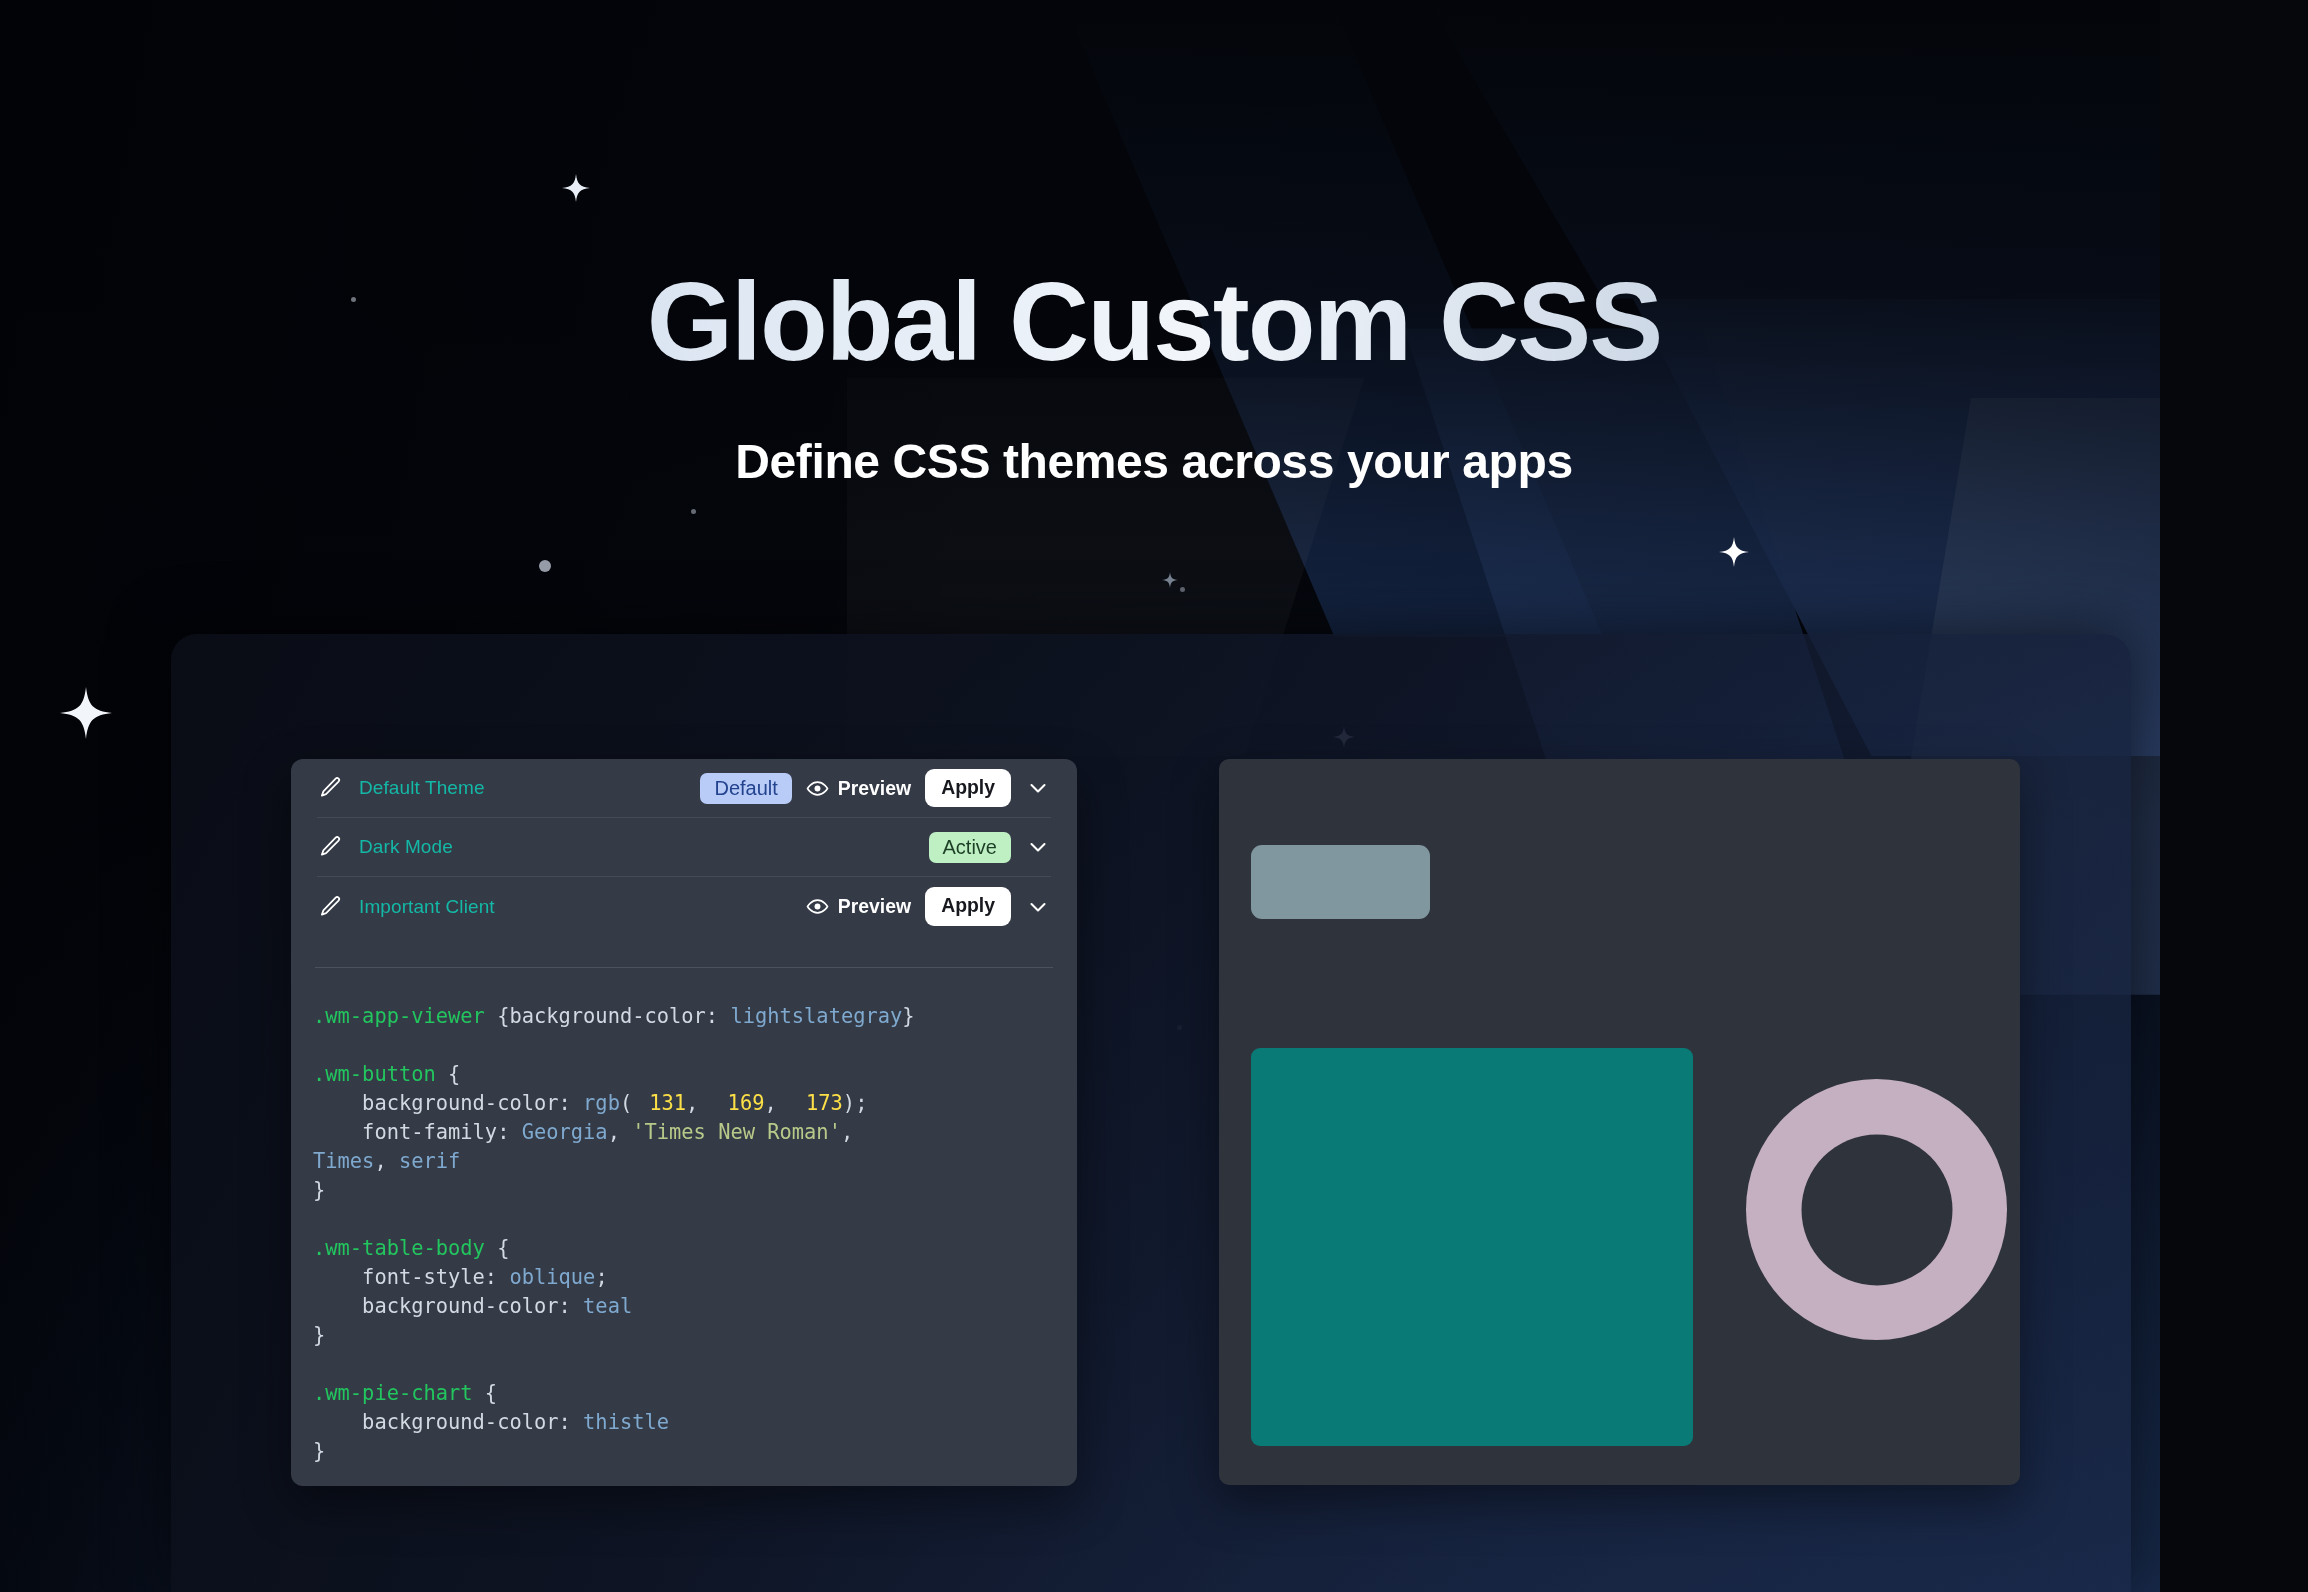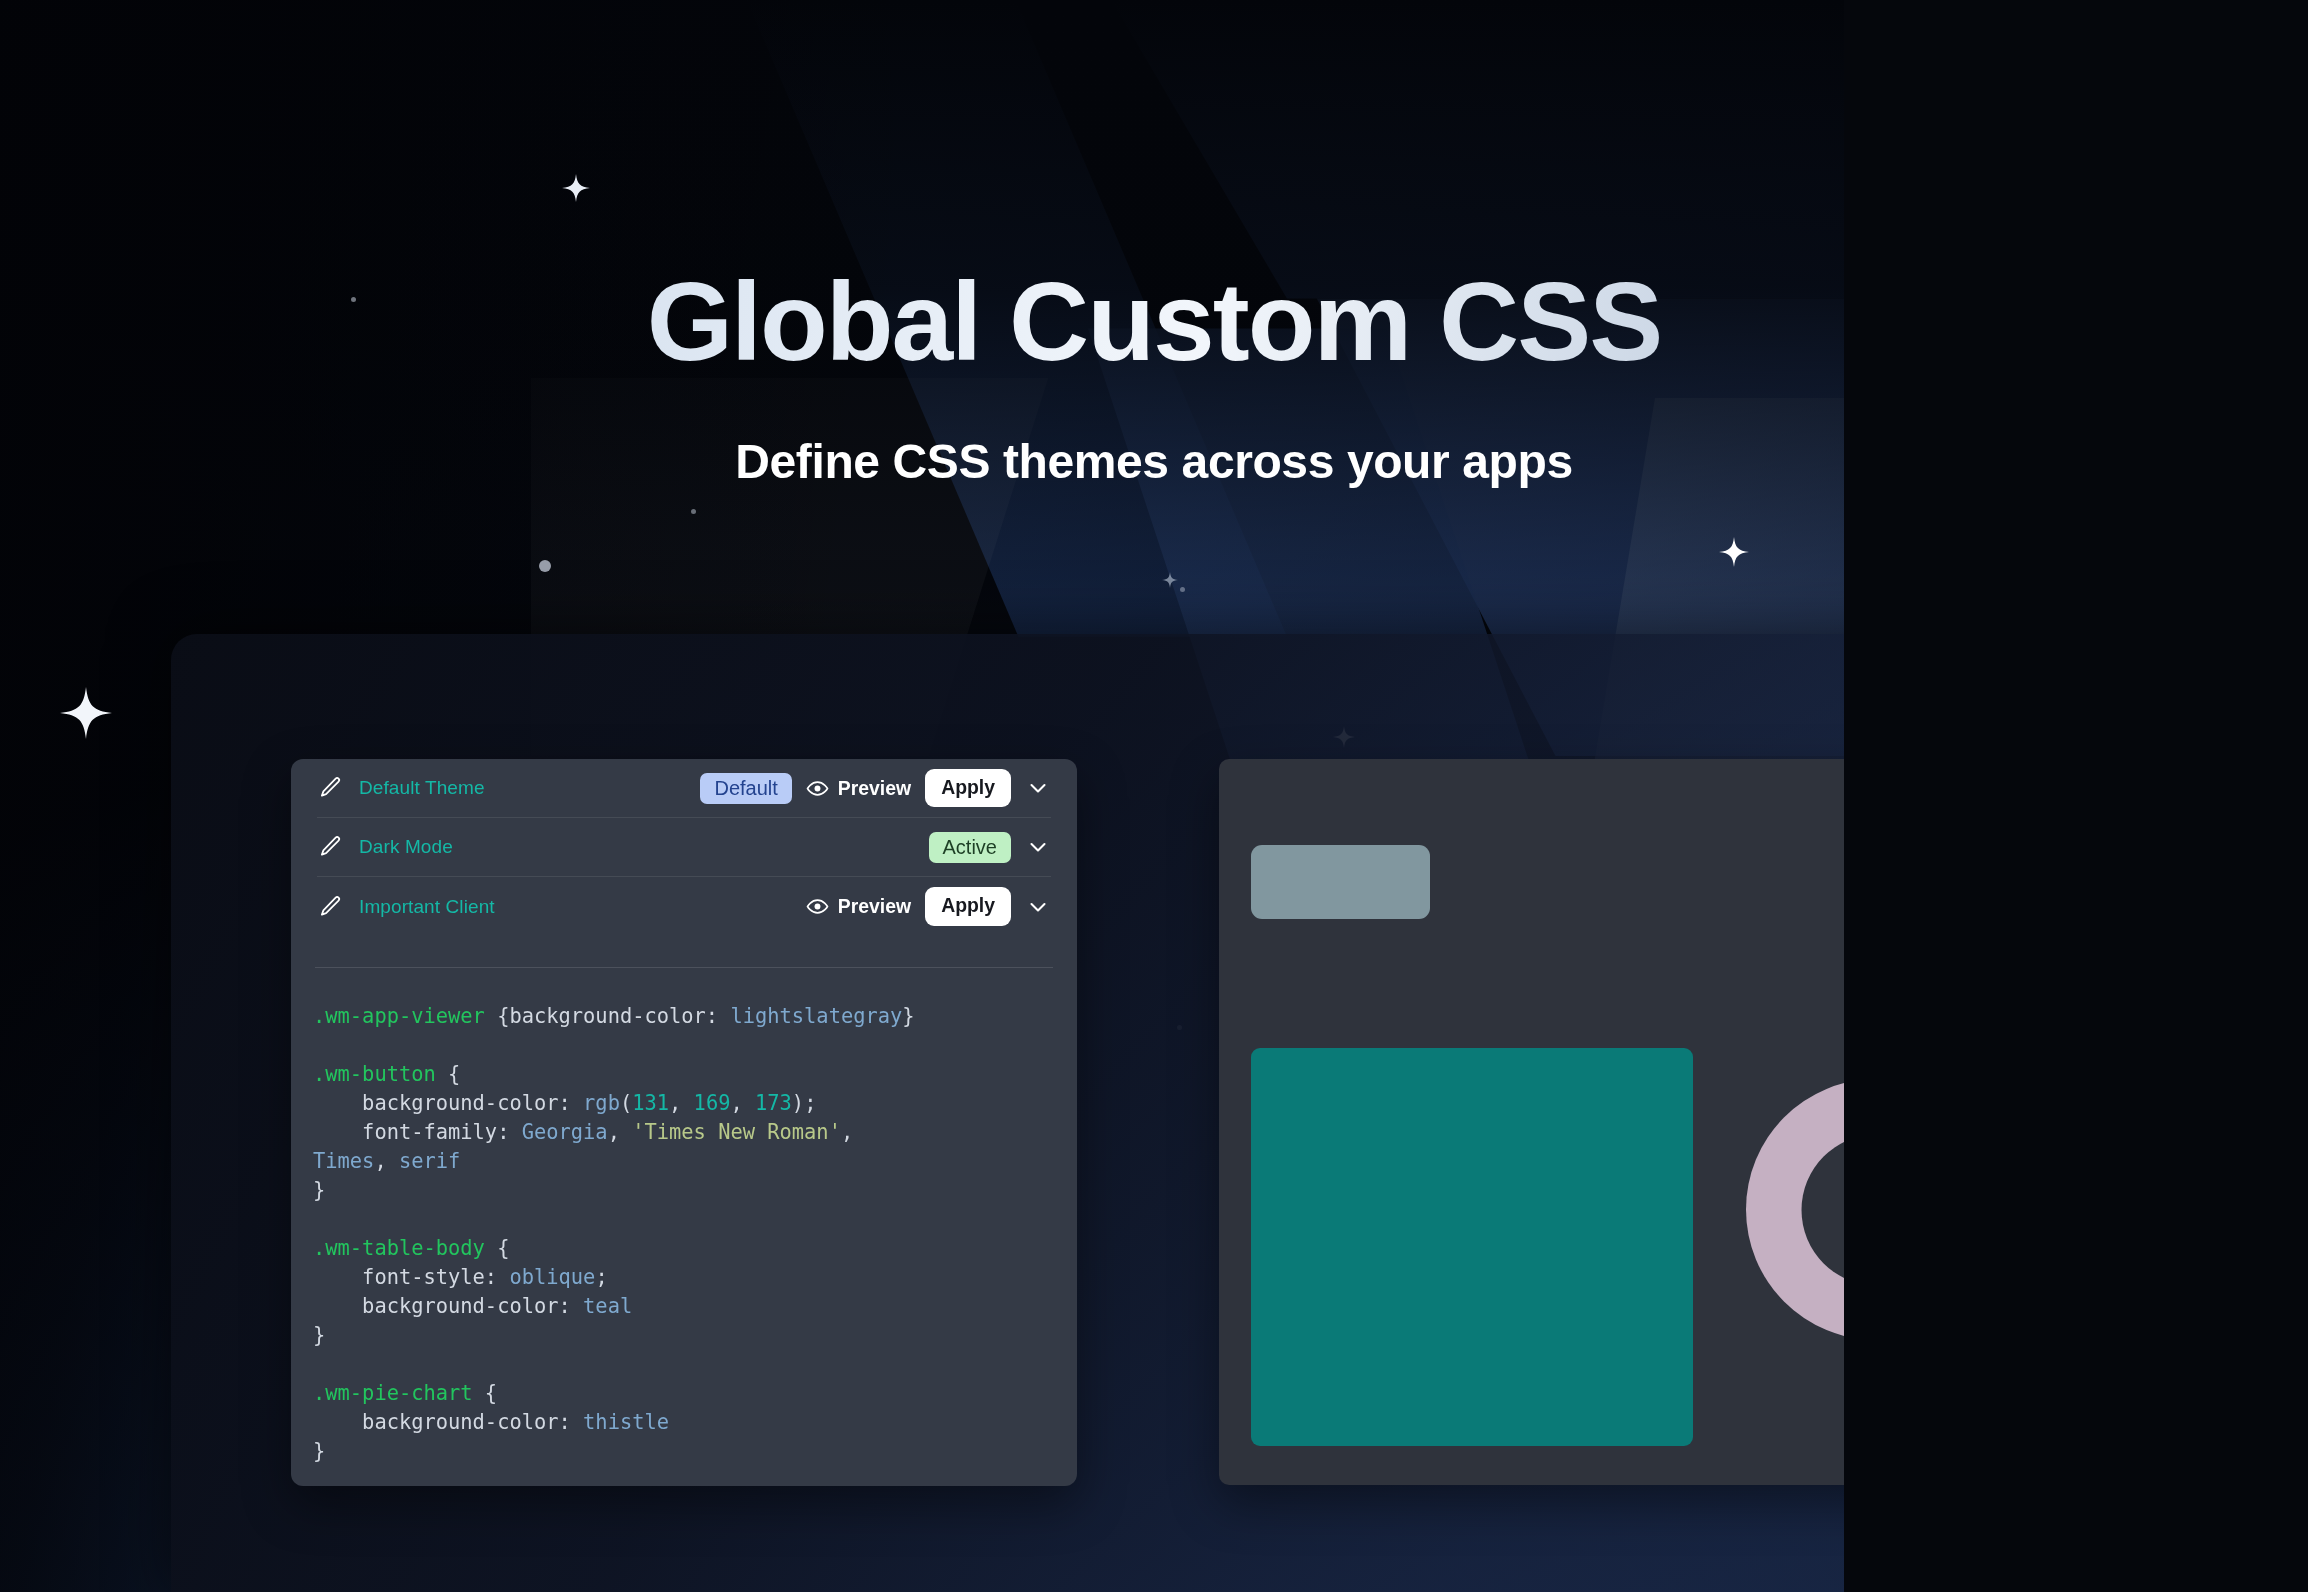--- a/index.html
+++ b/index.html
@@ -7,21 +7,21 @@
   html, body {
     width: 2308px; height: 1592px;
     background: #05070c;
     font-family: "Liberation Sans", sans-serif;
     overflow: hidden;
   }
 
   
   .stage {
     position: relative;
-    width: 1844px; height: 1592px;
+    width: 2160px; height: 1592px;
     overflow: hidden;
     background: #04060b;
   }
 
   
   .bg-base {
     position: absolute; inset: 0;
     background:
       radial-gradient(120% 95% at 62% 118%, #2e4d86 0%, #1f3662 22%, #142440 42%, #0a1222 65%, #04060b 86%);
   }
@@ -141,21 +141,21 @@
     font-family: "DejaVu Sans Mono", "Liberation Mono", monospace;
     font-size: 20.4px;
     line-height: 29px;
     color: #c9cfd8;
     white-space: pre-wrap;
     word-break: break-word;
   }
   .tok-sel   { color: #22c55e; }
   .tok-prop  { color: #d3d9e2; }
   .tok-val   { color: #7fa9cf; }
-  .tok-num   { color: #14b8a6; }
+  .tok-num   { color: #fde047; margin-left: 17px; }
   .tok-str   { color: #b8c98a; }
   .tok-fn    { color: #7fa9cf; }
   .tok-punc  { color: #d3d9e2; }
 
   
   .preview-panel {
     position: absolute;
     left: 1219px; top: 759px;
     width: 801px; height: 726px;
     background: #2f333c;

